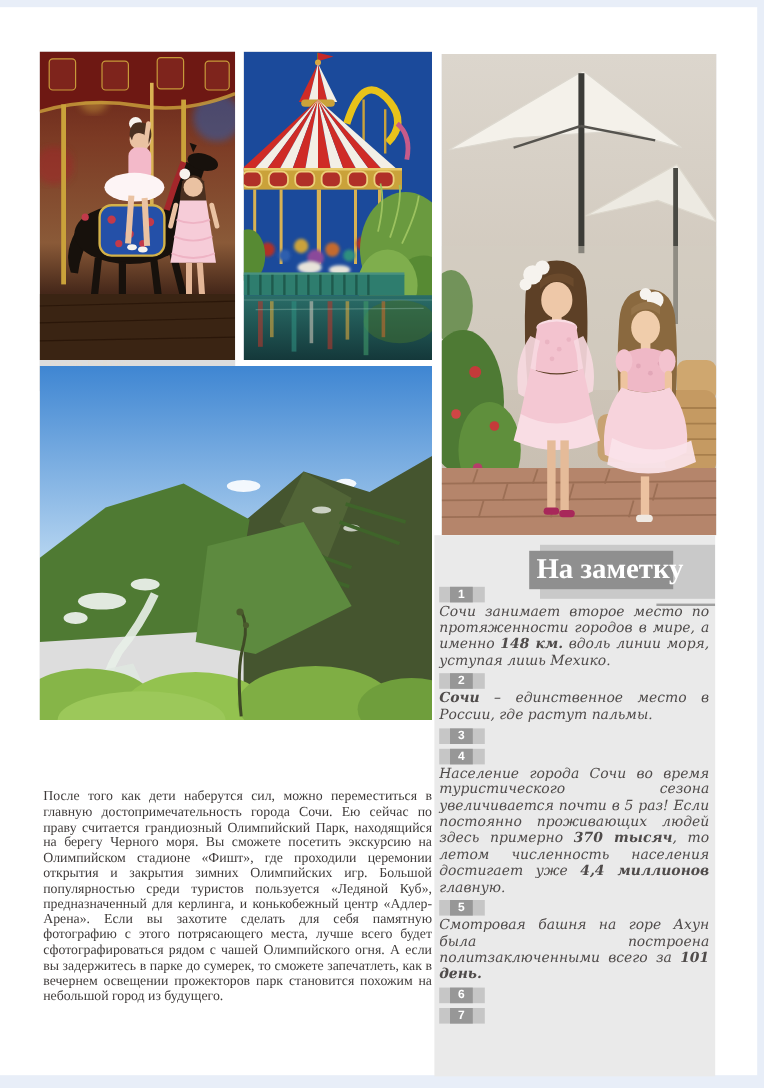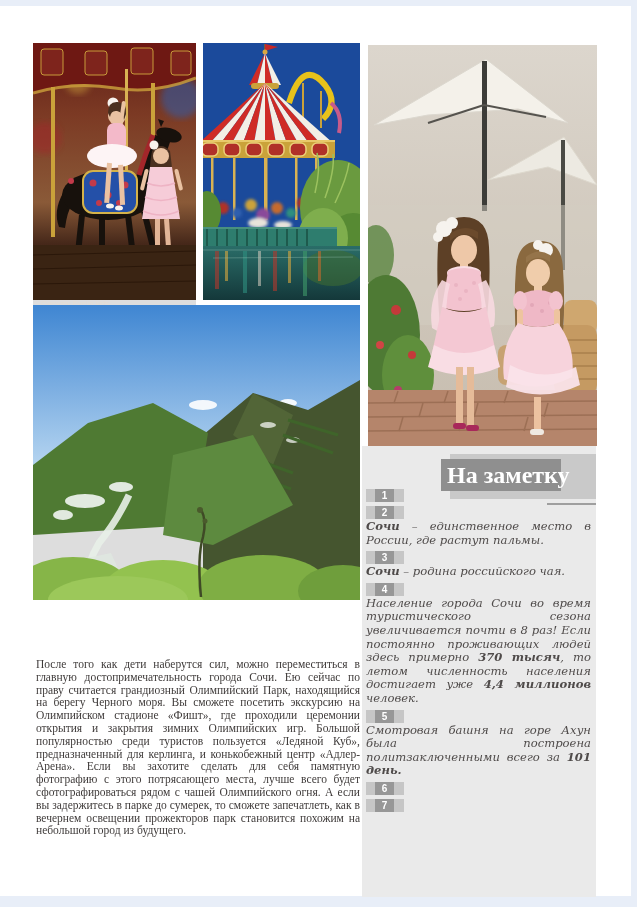--- a/index.html
+++ b/index.html
@@ -422,38 +422,38 @@
       <div class="banner">
         <span>На заметку</span>
       </div>
       <div class="banner-line"></div>
     </div>
     <div class="note-items" id="note-items">
         <div class="note-item">
           <div class="badge">
             <span class="badge-num">1</span>
           </div>
+          <p class="note-text"><span>Сочи занимает второе место по протяженности городов в мире, а именно </span><span class="b">148 км.</span><span> вдоль линии моря, уступая лишь Мехико.</span></p>
         </div>
         <div class="note-item">
           <div class="badge">
             <span class="badge-num">2</span>
           </div>
           <p class="note-text"><span class="b">Сочи</span><span> – единственное место в России, где растут пальмы.</span></p>
         </div>
         <div class="note-item">
           <div class="badge">
             <span class="badge-num">3</span>
           </div>
-          <p class="note-text"><span class="b">Сочи</span><span> – родина российского чая.</span></p>
         </div>
         <div class="note-item">
           <div class="badge">
             <span class="badge-num">4</span>
           </div>
-          <p class="note-text"><span>Население города Сочи во время туристического сезона увеличивается почти в 8 раз! Если постоянно проживающих людей здесь примерно </span><span class="b">370 тысяч</span><span>, то летом численность населения достигает уже </span><span class="b">4,4 миллионов</span><span> человек.</span></p>
+          <p class="note-text"><span>Население города Сочи во время туристического сезона увеличивается почти в 5 раз! Если постоянно проживающих людей здесь примерно </span><span class="b">370 тысяч</span><span>, то летом численность населения достигает уже </span><span class="b">4,4 миллионов</span><span> главную.</span></p>
         </div>
         <div class="note-item">
           <div class="badge">
             <span class="badge-num">5</span>
           </div>
           <p class="note-text"><span>Смотровая башня на горе Ахун была построена политзаключенными всего за </span><span class="b">101 день.</span></p>
         </div>
         <div class="note-item">
           <div class="badge">
             <span class="badge-num">6</span>

